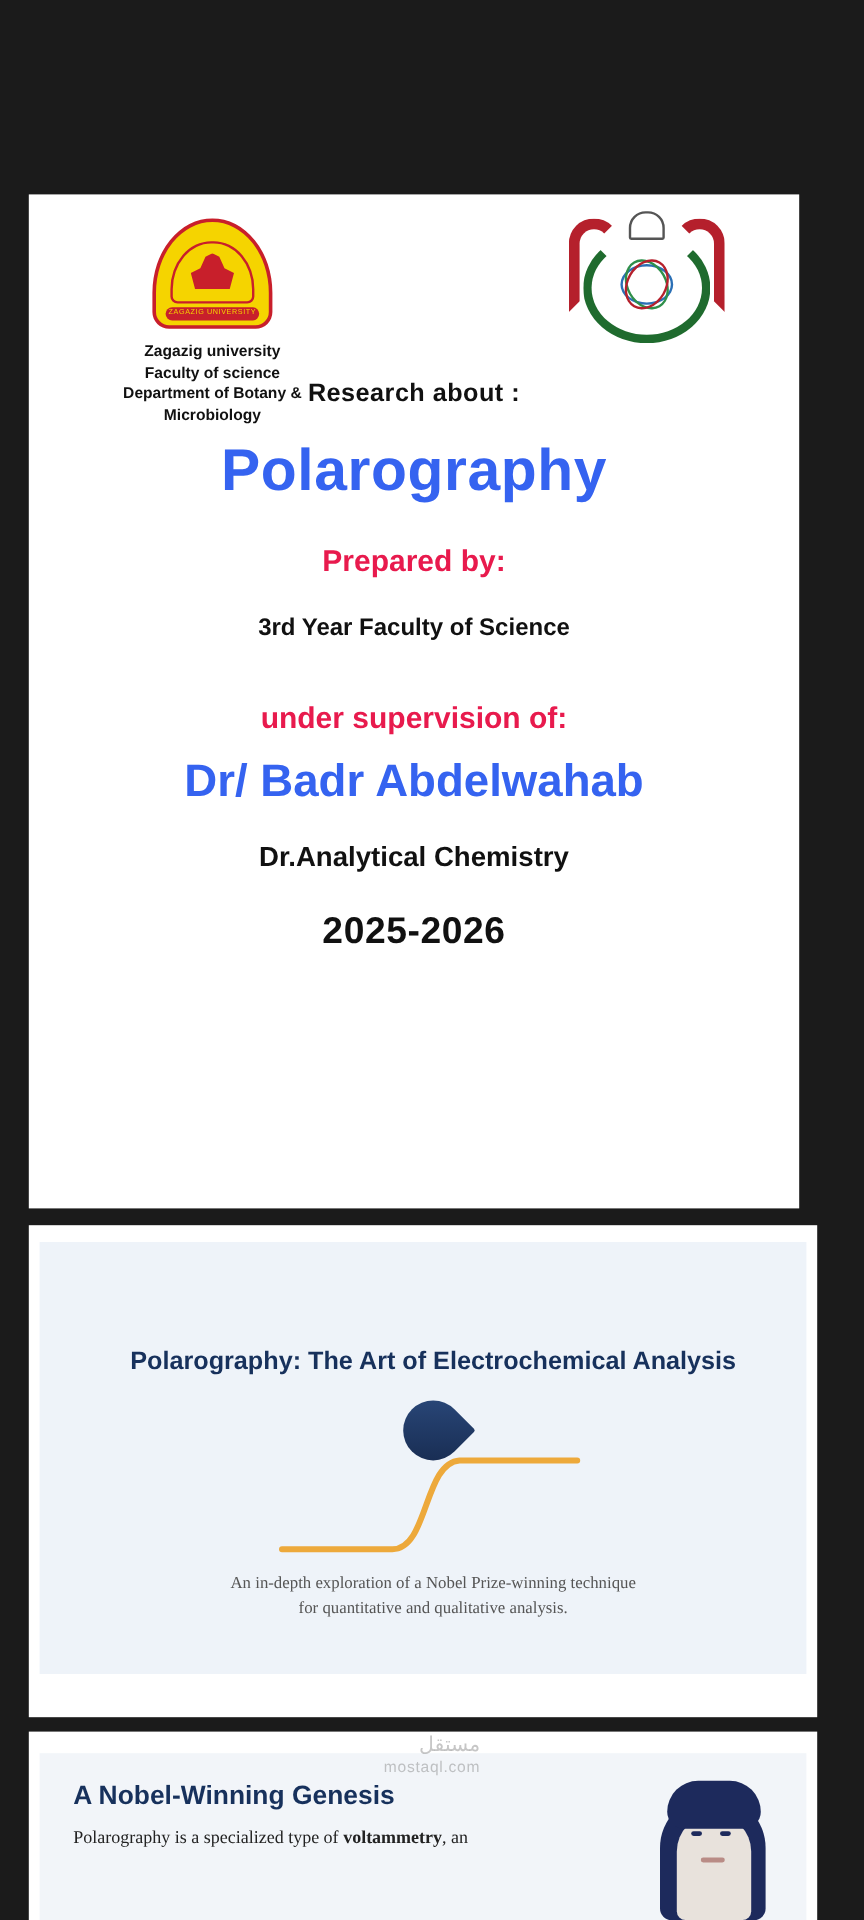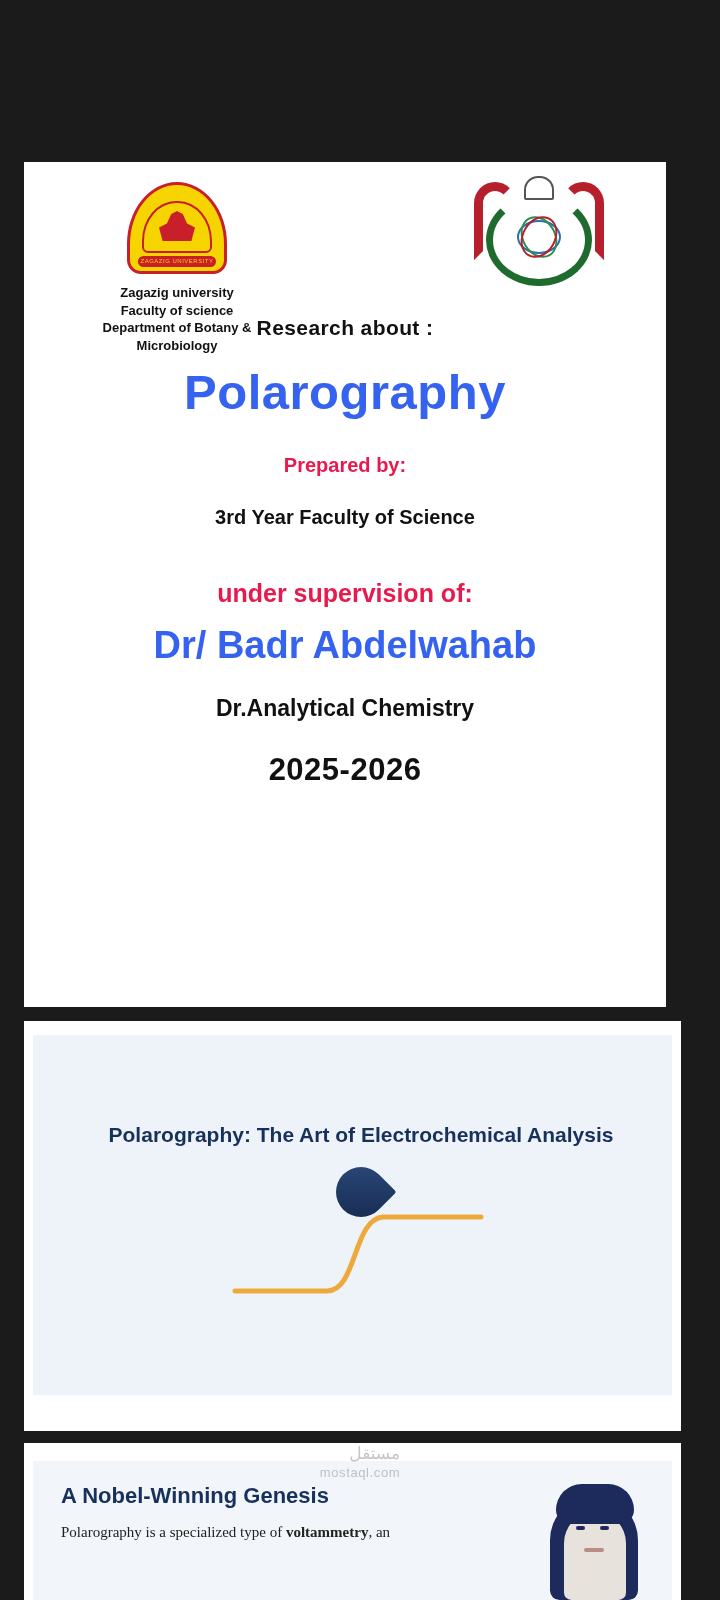--- a/index.html
+++ b/index.html
@@ -158,21 +158,21 @@
     margin-top: 24px;
   }
   .title-main {
     font-size: 49px;
     font-weight: bold;
     color: #3563f0;
     margin-top: 24px;
     letter-spacing: .5px;
   }
   .prepared-by {
-    font-size: 20px;
+    font-size: 25px;
     font-weight: bold;
     color: #e81a4d;
     margin-top: 34px;
   }
   .author {
     font-size: 34px;
     font-weight: bold;
     color: #3563f0;
     margin-top: 22px;
   }
@@ -423,20 +423,24 @@
     <div class="hero">
       <div class="hero-title">Polarography: The Art of Electrochemical Analysis</div>
 
       <div class="hero-graphic">
         <div class="drop"></div>
         <svg class="curve" width="260" height="96" viewBox="0 0 260 96">
           <path d="M4 88 L96 88 C126 88 122 16 152 14 L250 14" fill="none" stroke="#eda93b" stroke-width="5" stroke-linecap="round"></path>
         </svg>
       </div>
 
+      <div class="hero-sub">
+        <div>An in-depth exploration of a Nobel Prize-winning technique</div>
+        <div>for quantitative and qualitative analysis.</div>
+      </div>
     </div>
   </div>
 
   <div class="article-page">
     <div class="article-inner">
       <div class="article-title">A Nobel-Winning Genesis</div>
       <div class="article-text">
         <span>Polarography is a specialized type of </span><b>voltammetry</b><span>, an</span>
       </div>
       <div class="portrait">

